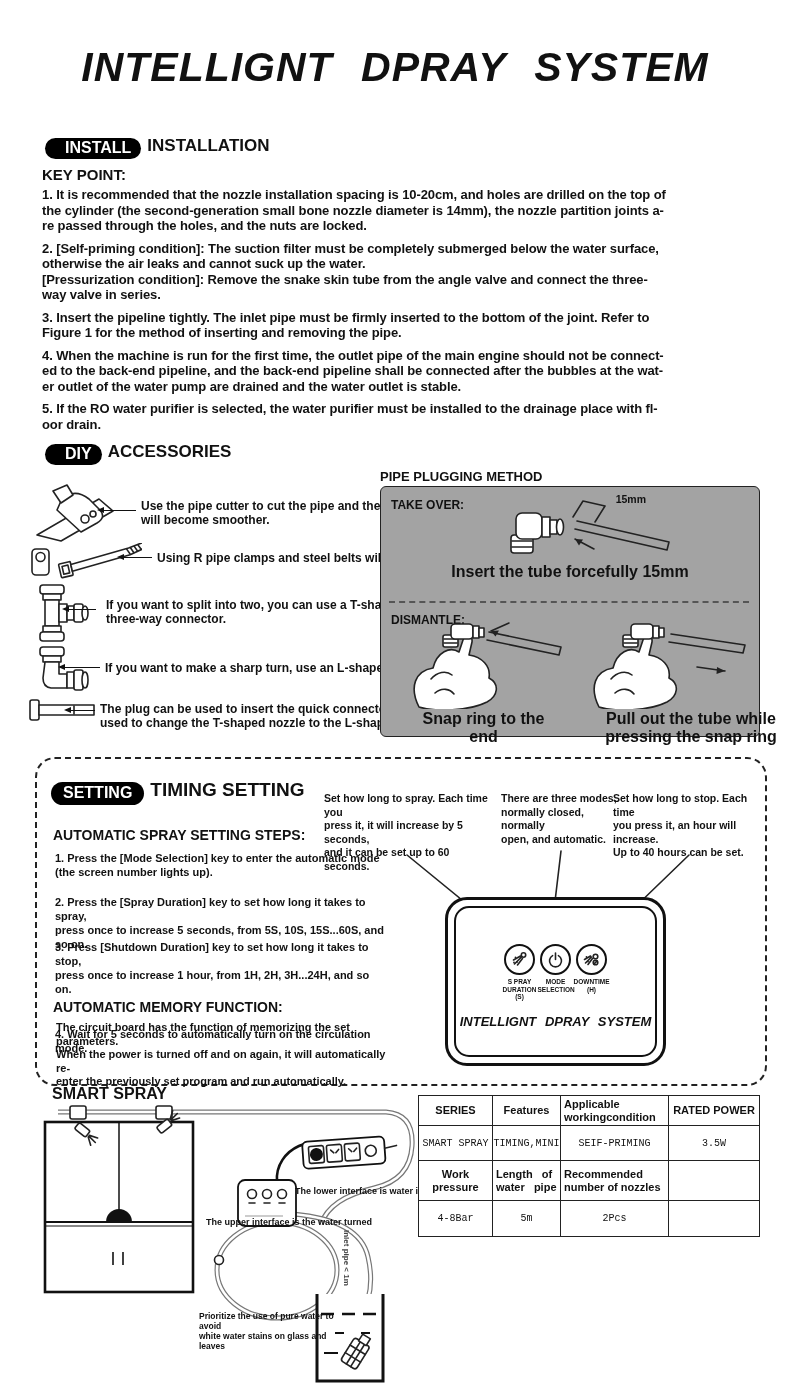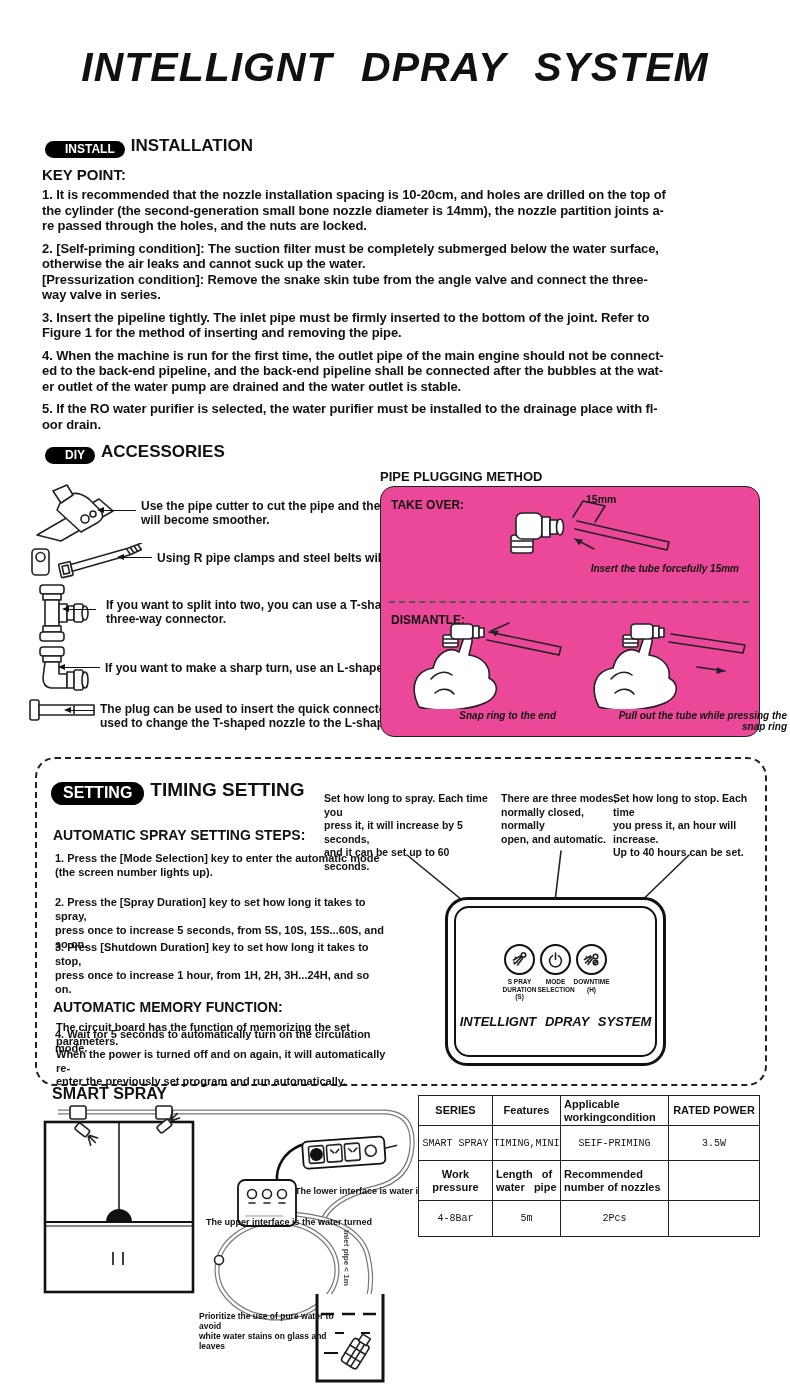--- a/index.html
+++ b/index.html
@@ -5,36 +5,36 @@
   html,body{margin:0;padding:0;background:#fff;}
   .page{position:relative;width:790px;height:1384px;background:#fff;overflow:hidden;
         font-family:"Liberation Sans",sans-serif;color:#111;}
   .abs{position:absolute;}
   .pre{white-space:pre-line;}
   .pw{white-space:pre-wrap;}
   .doc-title{top:44px;left:0;width:790px;text-align:center;font-size:41px;font-weight:800;
              font-style:italic;letter-spacing:1px;word-spacing:16px;}
   .badge{display:inline-block;background:#000;color:#fff;font-weight:800;border-radius:11px;
          padding:2px 10px 3px;line-height:1;}
-  .badge.sm{font-size:12px;padding-left:20px;}
+  .badge.sm{font-size:16px;padding-left:20px;}
   .badge.lg{font-size:16px;border-radius:13px;padding:3px 12px 4px;}
   .sec-head{display:inline-block;font-weight:800;font-size:17px;margin-left:6px;vertical-align:2px;}
   .keypoint{font-weight:700;font-size:15px;}
   .points{width:737px;font-size:13px;line-height:15.5px;font-weight:700;letter-spacing:-0.1px;}
   .points p{margin:0 0 7px 0;}
   .acc-text{font-size:12px;line-height:14px;font-weight:700;}
   .leader{height:0;border-top:1.6px solid #111;}
   .leader:before{content:"";position:absolute;left:-6px;top:-4px;width:0;height:0;
                  border-right:7px solid #111;border-top:3.5px solid transparent;border-bottom:3.5px solid transparent;}
   .pp-title{font-weight:800;font-size:13px;text-align:left;}
-  .pp-box{border:1.7px solid #222;border-radius:14px;background:#ec4899;}
+  .pp-box{border:1.7px solid #222;border-radius:6px;background:#a3a3a3;}
   .pp-label{font-weight:800;font-size:12px;}
-  .pp-cap{font-weight:700;font-size:10px;text-align:right;font-style:italic;}
+  .pp-cap{font-weight:700;font-size:16px;text-align:center;}
   .pp-div{border-top:2px dashed #555;height:0;}
-  .dim{font-weight:700;font-size:10.5px;text-align:left;}
+  .dim{font-weight:700;font-size:10.5px;text-align:right;}
   .set-box{border:2.2px dashed #222;border-radius:20px;}
   .steps-head{font-weight:800;font-size:14px;}
   .step{font-size:11px;line-height:14px;font-weight:700;width:330px;}
   .mem-text{font-size:11px;line-height:13.5px;font-weight:700;width:330px;}
   .ann{font-size:10.5px;line-height:13.5px;font-weight:700;}
   .panel{border:3px solid #111;border-radius:22px;background:#fff;}
   .panel-in{position:absolute;inset:6px;border:2px solid #111;border-radius:15px;}
   .btn-row{position:absolute;top:36px;left:0;right:0;display:flex;justify-content:center;}
   .pbtn{width:36px;text-align:center;}
   .pbtn .circ{width:27px;height:27px;border:2px solid #111;border-radius:50%;margin:0 auto;

